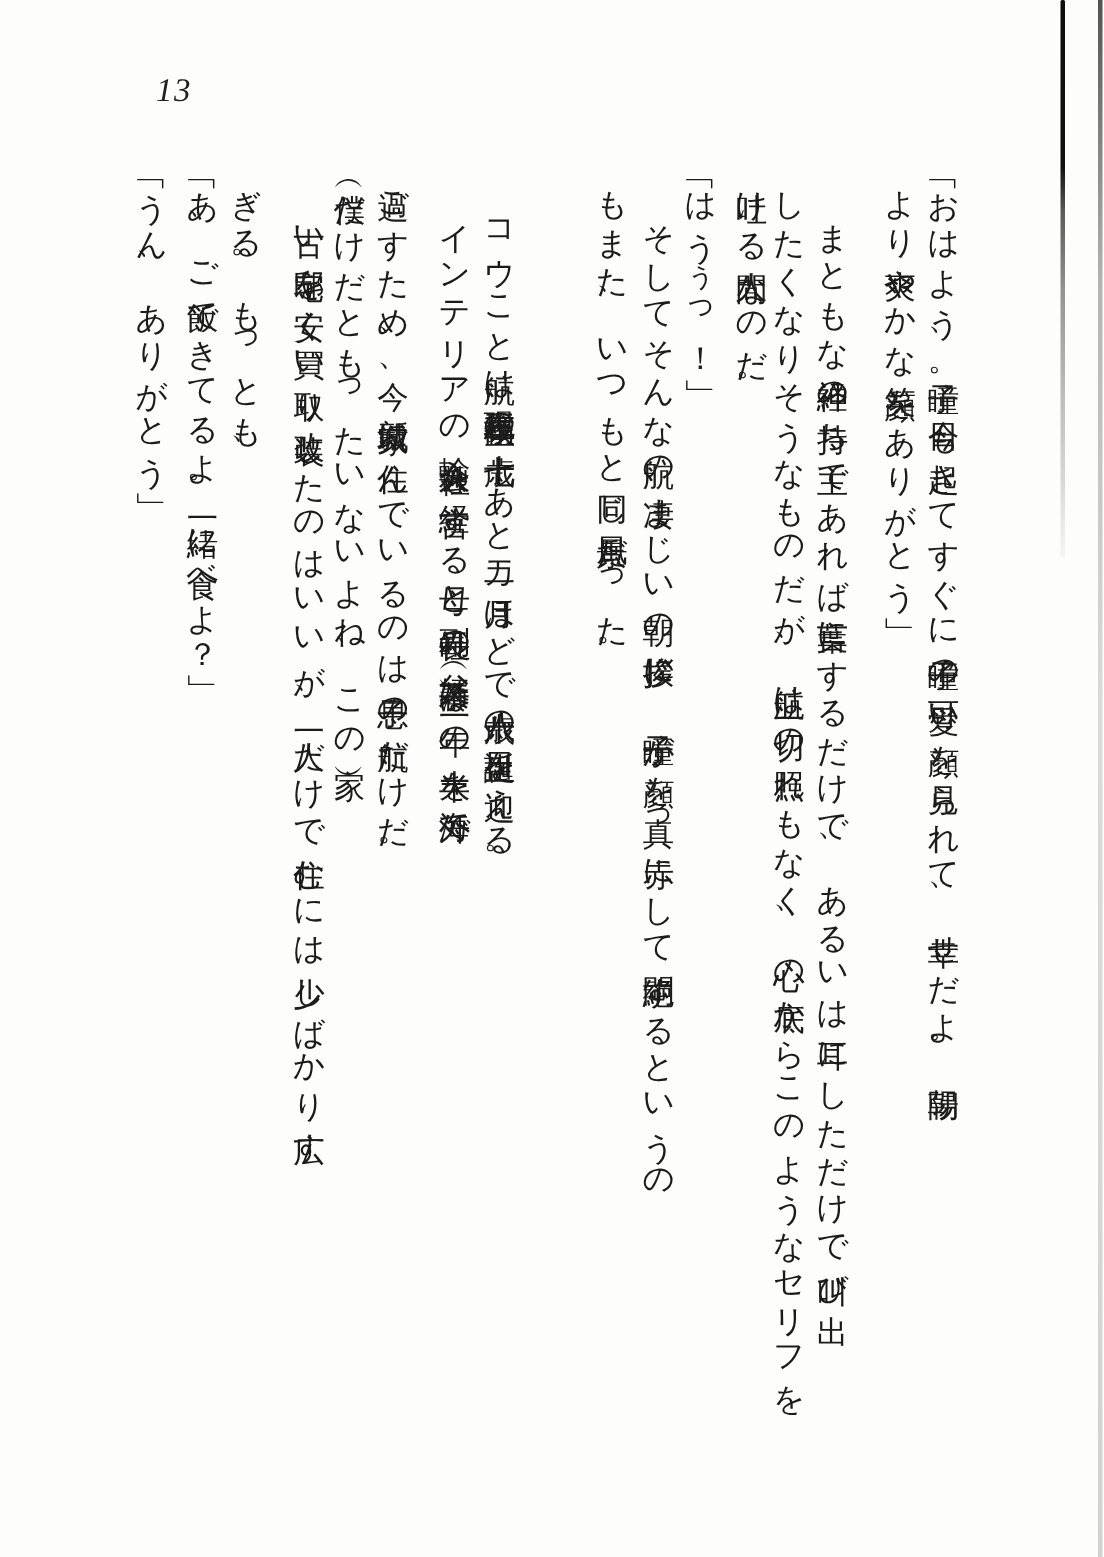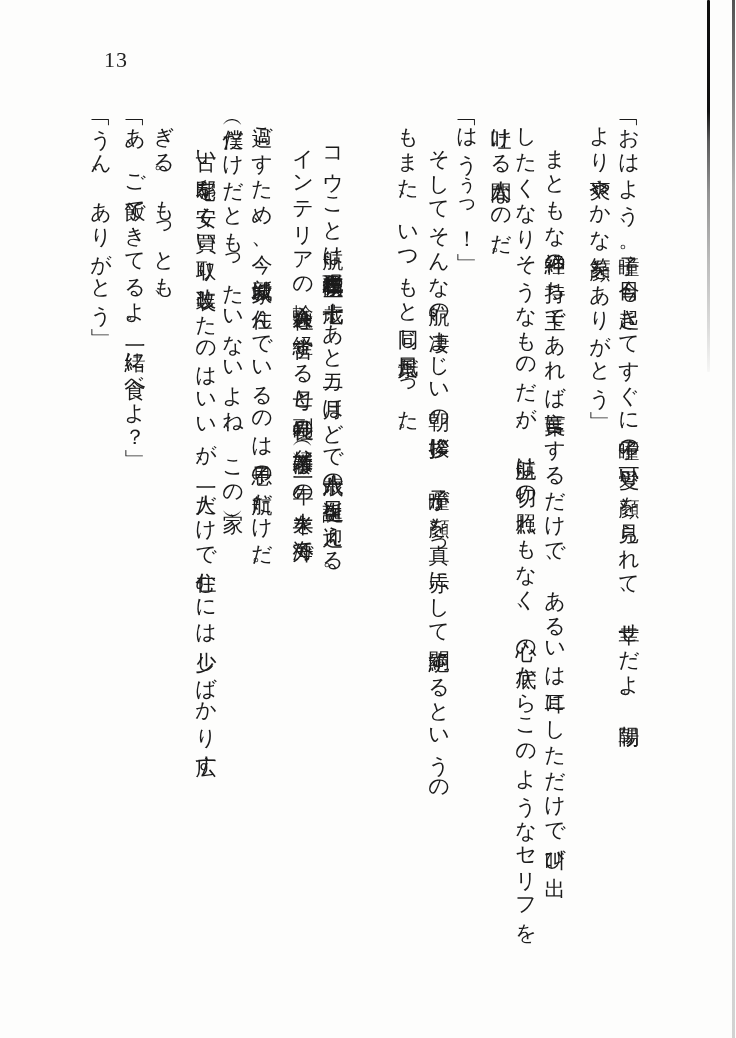--- a/index.html
+++ b/index.html
@@ -14,20 +14,21 @@
     background: #fdfdfc;
     overflow: hidden;
     font-family: "Liberation Serif", "DejaVu Serif", serif;
     color: #1c1c1c;
   }
   .page-number {
     position: absolute;
     left: 104px;
     top: 47px;
     font-size: 22px;
+    font-style: italic;
     letter-spacing: 1px;
     color: #222;
   }
   
   .col {
     position: absolute;
     top: 112px;
     writing-mode: vertical-rl;
     -webkit-writing-mode: vertical-rl;
     text-orientation: mixed;

